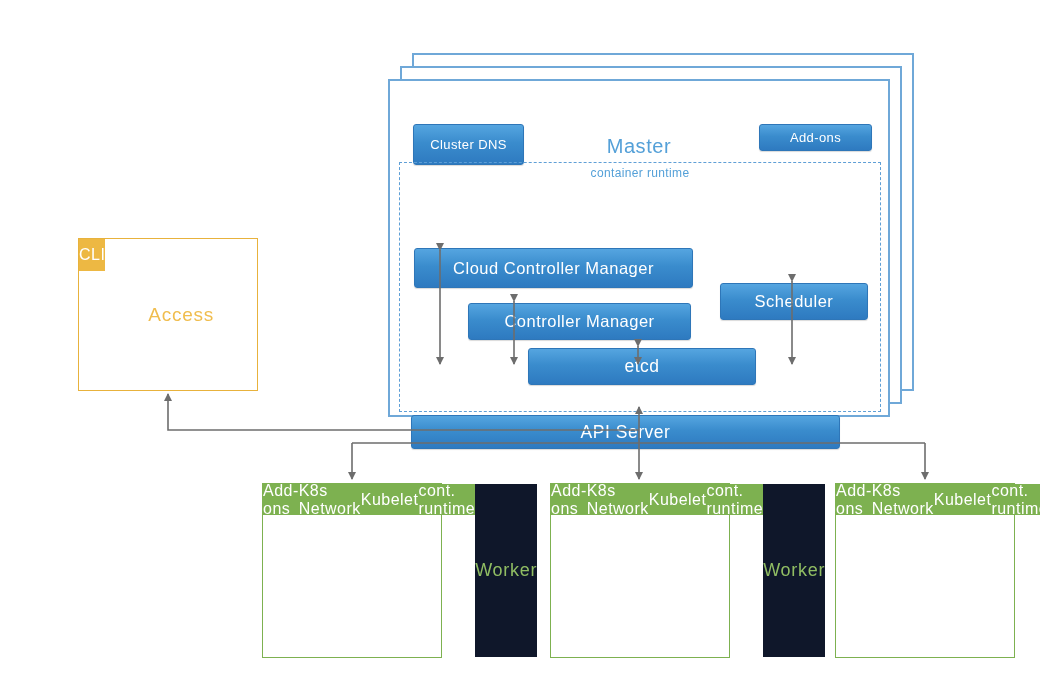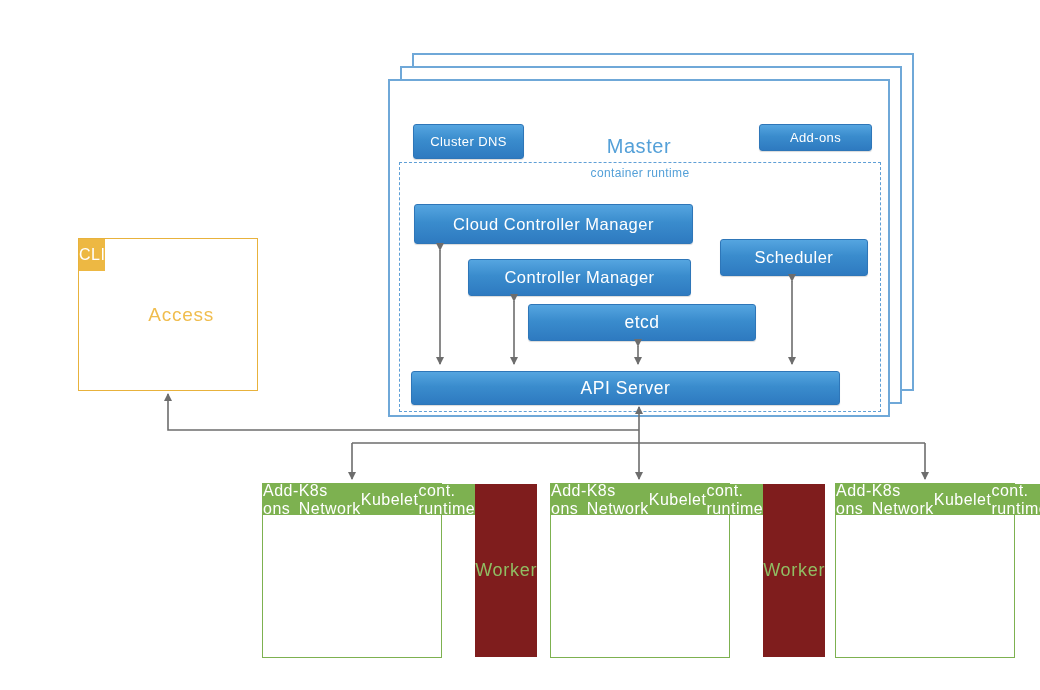--- a/index.html
+++ b/index.html
@@ -15,53 +15,53 @@
   .cr-box{position:absolute;left:9px;top:81px;width:482px;height:250px;border:1.5px dashed #5f9fd6;box-sizing:border-box;background:transparent;}
   .cr-title{position:absolute;left:0;right:0;top:3px;text-align:center;color:#54a0d8;font-size:12px;letter-spacing:.03em;}
 
   
   .chip{position:absolute;display:flex;align-items:center;justify-content:center;
         color:#fff;box-sizing:border-box;border-radius:3px;
         background:linear-gradient(180deg,#55a5e0 0%,#3a8ccd 45%,#2e7ac0 100%);
         border:1px solid #2e76b8;letter-spacing:.03em;
         box-shadow:0 1px 1px rgba(0,0,0,0.15);}
   .chip-sm{font-size:13px;}
-  .chip-md{font-size:16.5px;}
+  .chip-md{font-size:16.5px;margin-top:44px;}
 
   
   .stack{position:absolute;display:flex;flex-direction:row;box-sizing:border-box;}
   .stack .row{display:flex;align-items:center;justify-content:center;color:#fff;letter-spacing:.03em;}
   .sep{height:4px;background:#fff;position:relative;}
   .sep::after{content:"";position:absolute;left:0;right:0;top:1px;height:1px;background:#a3a3a3;}
   .access-stack{left:78px;top:238px;width:180px;height:153px;border:1.5px solid #e8b23c;}
   .access-stack .row{height:32px;background:#edb843;font-size:16px;}
   .access-label{flex:1;display:flex;align-items:center;justify-content:center;background:#fff;
                 color:#f0bd4e;font-size:19px;letter-spacing:.04em;text-align:center;}
 
   
   .worker-stack{top:483px;width:180px;height:175px;border:1.5px solid #7db150;}
   .worker-stack .row{height:31px;background:#7db150;font-size:16px;}
-  .worker-label{flex:1;display:flex;align-items:center;justify-content:center;background:#7f1d1d;
+  .worker-label{flex:1;display:flex;align-items:center;justify-content:center;background:#0f172a;
                 color:#90bd63;font-size:18px;letter-spacing:.04em;}
 
   
   .arrow-layer{position:absolute;left:0;top:0;width:1040px;height:690px;pointer-events:none;}
 </style>
 </head>
 <body>
 
 <div class="canvas">
 
   <div class="master-layer back2"></div>
   <div class="master-layer back1"></div>
 
   <div class="master-box">
     <div class="master-title">Master</div>
 
-    <div class="chip chip-sm" style="left:23px;top:43px;width:111px;height:35px;">Cluster DNS</div>
+    <div class="chip chip-sm" style="left:23px;top:43px;width:111px;height:41px;">Cluster DNS</div>
     <div class="chip chip-sm" style="left:369px;top:43px;width:113px;height:27px;">Add-ons</div>
 
     <div class="cr-box">
       <div class="cr-title">container runtime</div>
 
       <div class="chip chip-md" style="left:14px;top:41px;width:279px;height:40px;">Cloud Controller Manager</div>
       <div class="chip chip-md" style="left:68px;top:96px;width:223px;height:37px;">Controller Manager</div>
       <div class="chip chip-md" style="left:320px;top:76px;width:148px;height:37px;">Scheduler</div>
       <div class="chip chip-md" style="left:11px;top:208px;width:429px;height:34px;font-size:17.5px;">API Server</div>
       <div class="chip chip-md" style="left:128px;top:141px;width:228px;height:37px;font-size:17.5px;">etcd</div>

